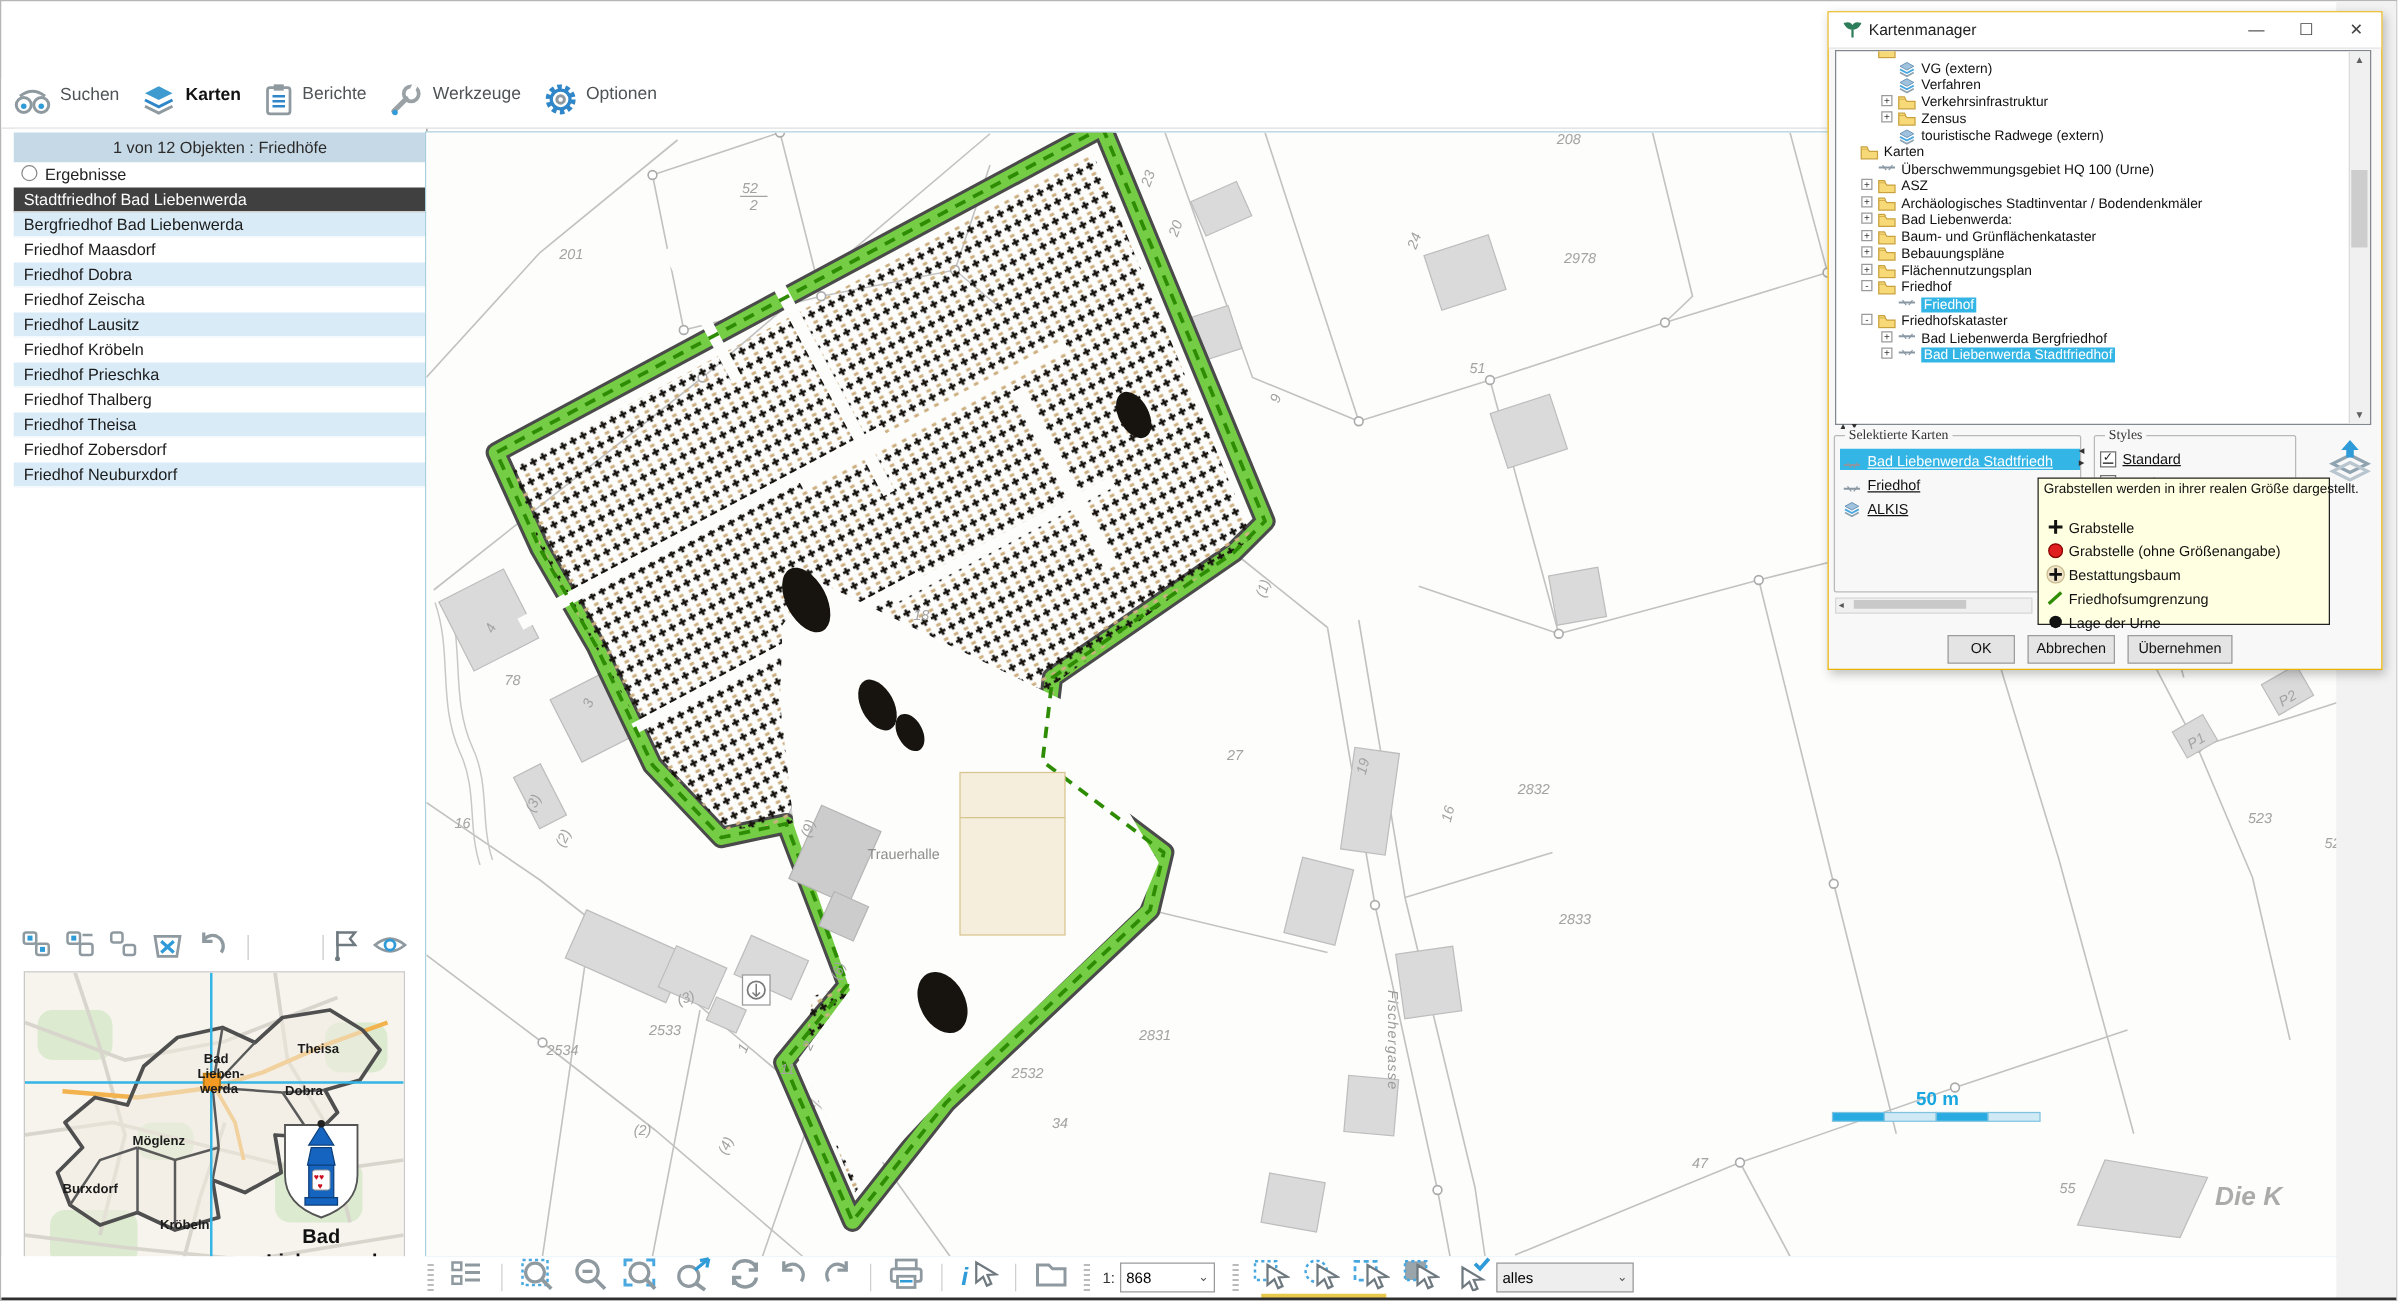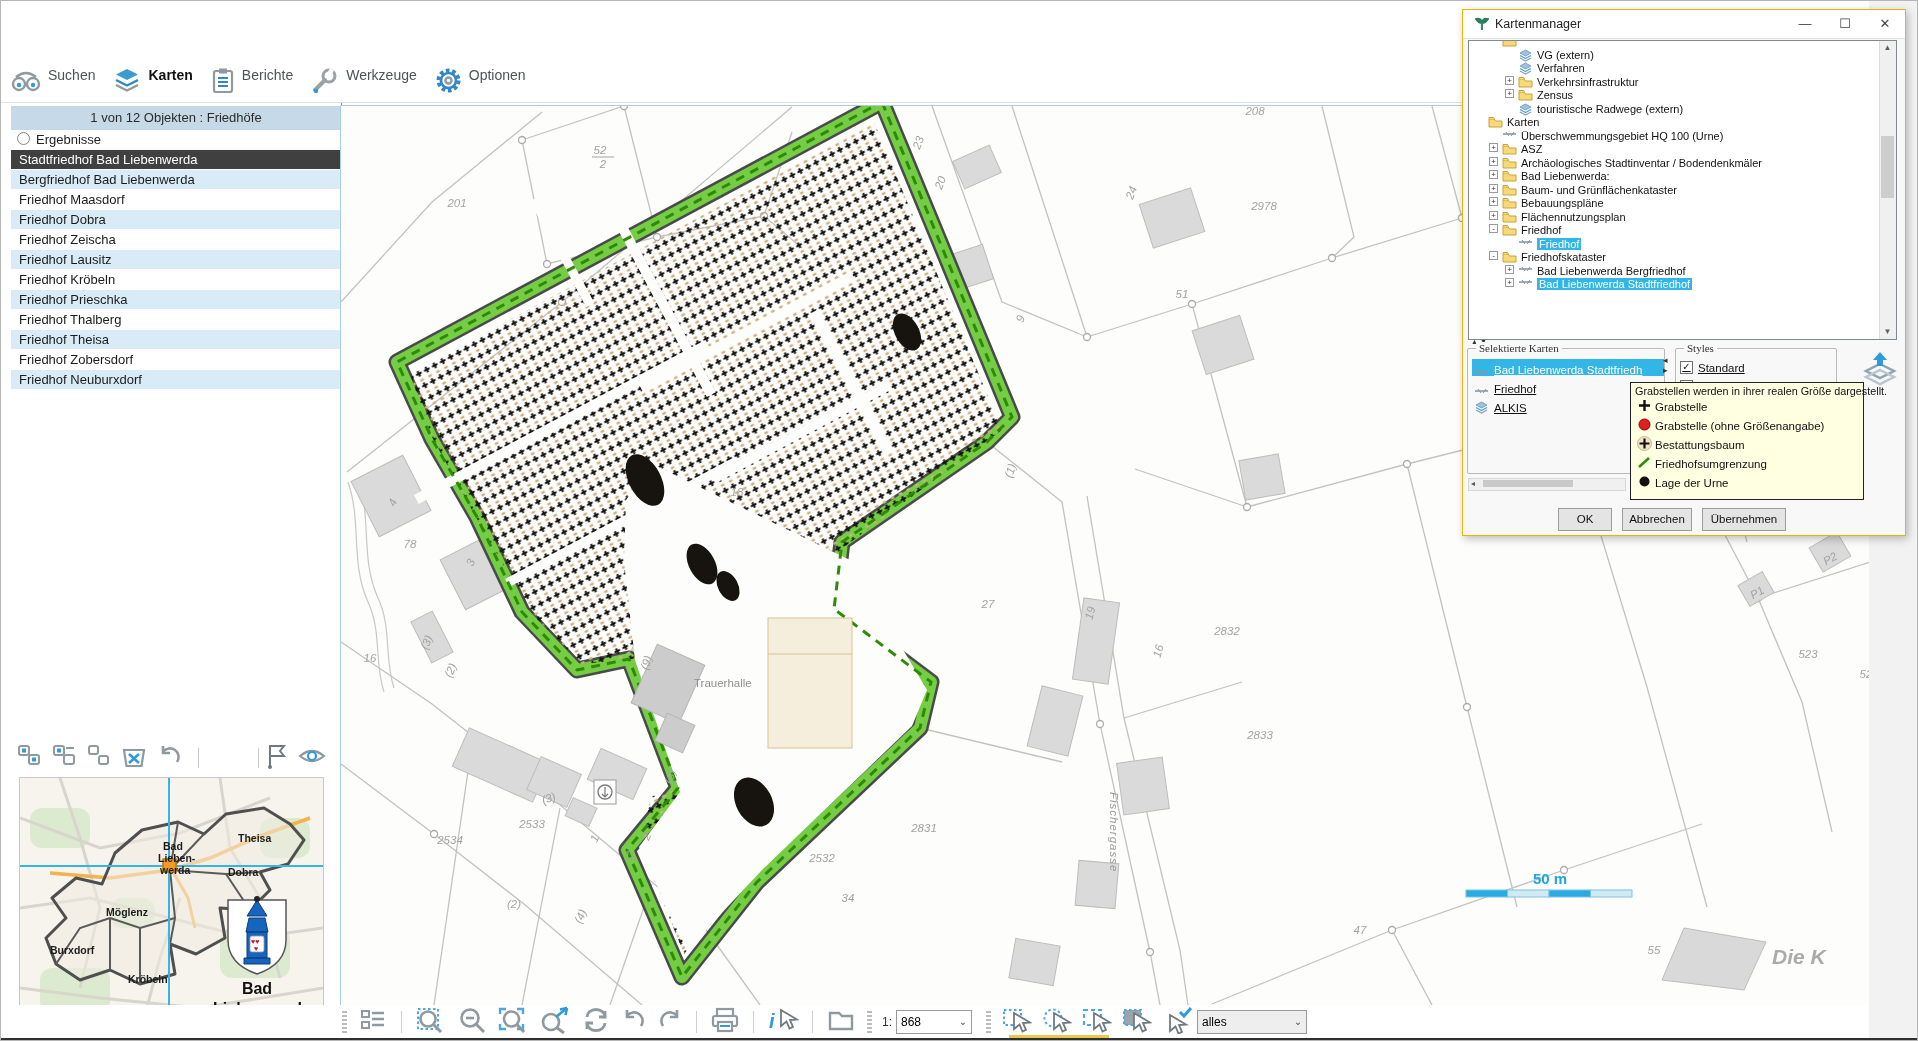--- a/index.html
+++ b/index.html
@@ -51,21 +51,21 @@
   .sb-arrow{position:absolute;left:1px;width:13px;height:14px;color:#606060;font-size:8px;text-align:center;line-height:14px;}
   .groupbox{position:absolute;border:1px solid #b9b9b9;border-radius:2px;background:#f8f8f8;}
   .groupbox .legend{position:absolute;left:8px;top:-7px;background:#f8f8f8;padding:0 3px;font-size:11px;color:#333;font-family:Liberation Serif, serif;}
   .gitem{display:flex;align-items:flex-end;height:17px;font-size:11.5px;color:#111;margin:2px 0 0 4px;white-space:nowrap;text-decoration:underline;}
   .gitem.sel{background:#33b5e5;color:#fff;}
   .cb{width:11px;height:11px;border:1px solid #707070;background:#fff;margin-right:5px;font-size:10px;line-height:10px;text-align:center;color:#222;flex:none;}
   #hscroll{position:absolute;left:5px;top:468px;width:156px;height:11px;background:#f0f0f0;border:1px solid #d7d7d7;}
   #hscroll .th{position:absolute;left:14px;top:1px;width:90px;height:7px;background:#c9c9c9;}
   .pushbtn{position:absolute;top:498px;height:21px;background:#e4e4e4;border:1px solid #9c9c9c;font-size:11.5px;color:#111;text-align:center;line-height:20px;cursor:pointer;}
   #tooltip{position:absolute;left:167px;top:372px;width:234px;height:118px;background:#ffffe1;border:1px solid #222;padding:2px 4px;box-sizing:border-box;z-index:5;}
-  #tooltip .tt{font-size:10.8px;color:#111;margin-bottom:0;white-space:nowrap;text-align:right;}
+  #tooltip .tt{font-size:10.8px;color:#111;margin-bottom:16px;white-space:nowrap;text-align:right;}
   .leg-row{display:flex;align-items:center;height:19px;font-size:11.5px;color:#111;}
   .leg-sym{width:18px;text-align:center;margin-right:2px;flex:none;}
   text{font-family:"Liberation Sans",sans-serif;}
 </style>
 </head>
 <body>
 
 <div id="stage">
 
 

